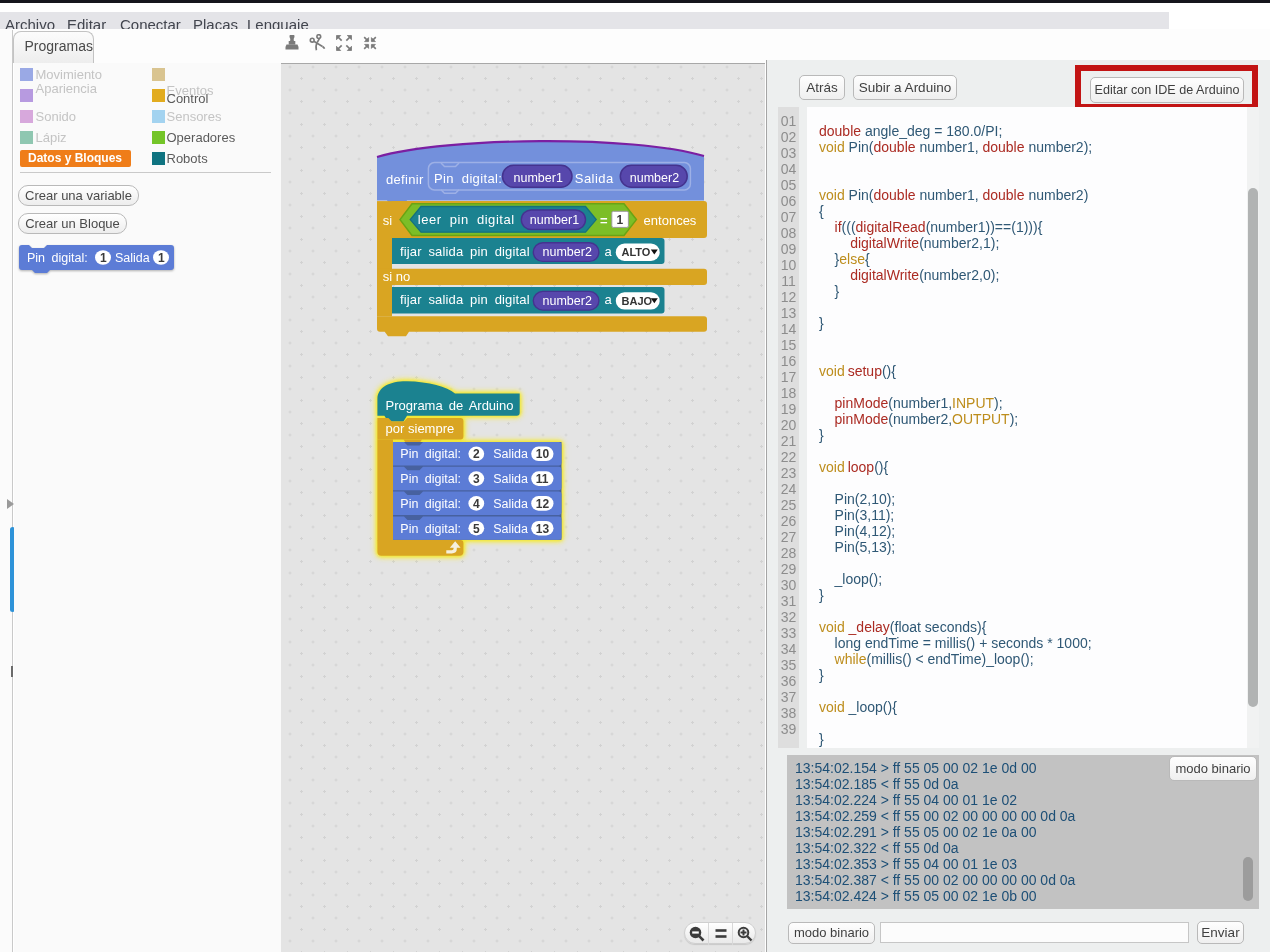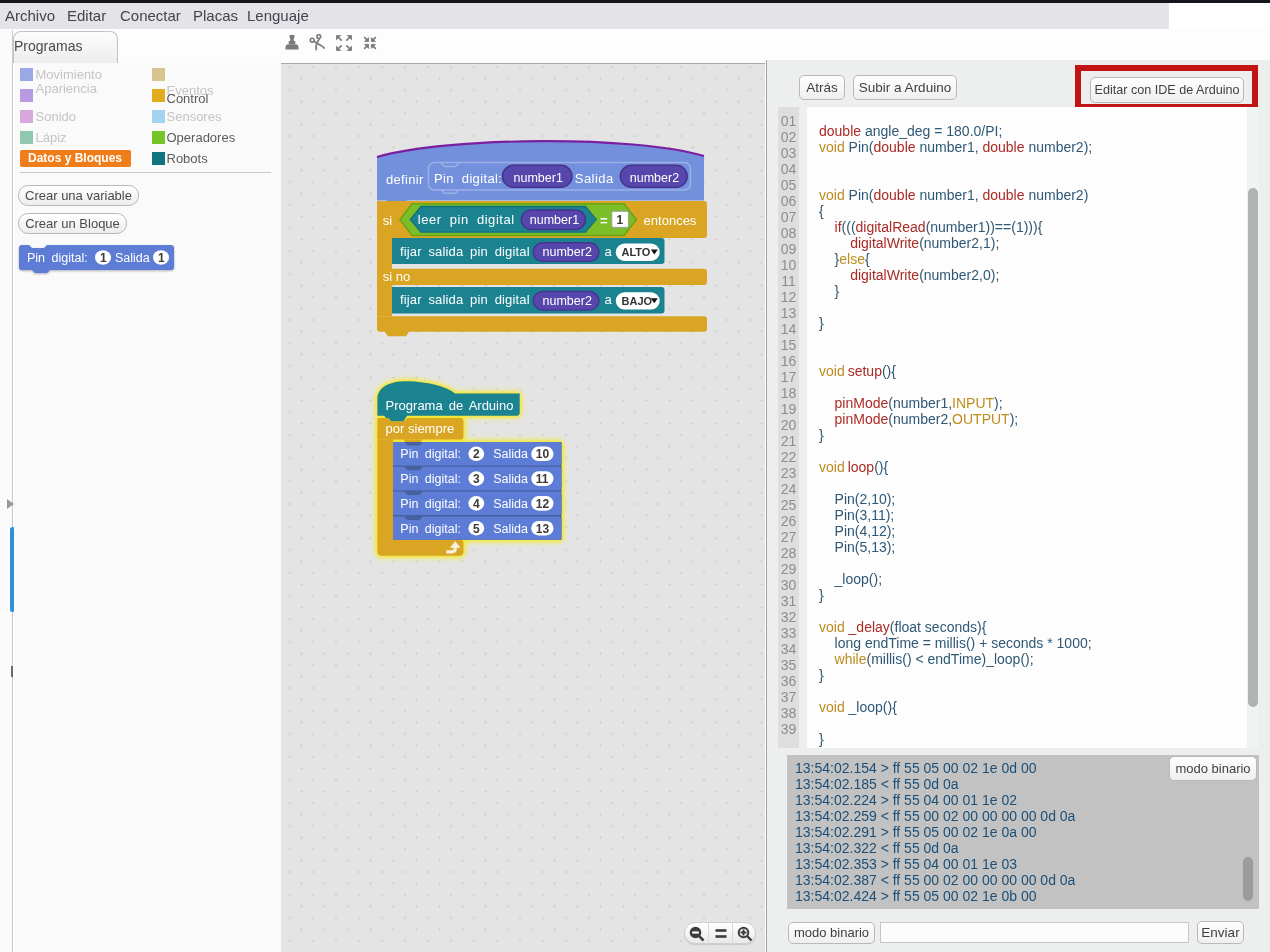--- a/index.html
+++ b/index.html
@@ -1,20 +1,20 @@
 <!DOCTYPE html>
 <html><head><meta charset="utf-8"><style>
 *{margin:0;padding:0;box-sizing:border-box}
 html,body{width:1270px;height:952px;overflow:hidden;background:#fff}
 body{font-family:"Liberation Sans",sans-serif;position:relative}
 #topstrip{position:absolute;left:0;top:0;width:1270px;height:3px;background:#15151d}
-#menubar{position:absolute;left:0;top:3px;width:1169px;height:26px;background:#e4e4e8}
+#menubar{position:absolute;left:0;top:12px;width:1169px;height:26px;background:#e4e4e8}
 #menubar span{position:absolute;top:4px;font-size:15px;color:#42454e}
 #tabrow{position:absolute;left:0;top:29px;width:1270px;height:34px;background:#fdfdfd}
-#tab{position:absolute;left:13px;top:2px;width:105px;height:32px;border:1px solid #c3c3c3;border-bottom:none;border-radius:8px 8px 0 0;background:linear-gradient(#fcfcfc,#ededed);font-size:14px;color:#4a4a4a;text-align:left;line-height:29px}
+#tab{position:absolute;left:13px;top:2px;width:81px;height:32px;border:1px solid #c3c3c3;border-bottom:none;border-radius:8px 8px 0 0;background:linear-gradient(#fcfcfc,#ededed);font-size:14px;color:#4a4a4a;text-align:right;line-height:29px}
 .funnel{position:absolute;left:3px;top:1px;width:8px;height:10px}
 #leftstrip{position:absolute;left:0;top:30px;width:13px;height:922px;background:#fbfbfb;border-right:1px solid #c9c9c9}
 #bluebar{position:absolute;left:10px;top:527px;width:5px;height:85px;background:#2d92d8;border-radius:3px}
 #ltri{position:absolute;left:7px;top:499px;width:0;height:0;border-left:7px solid #9a9a9a;border-top:5px solid transparent;border-bottom:5px solid transparent}
 #ltick{position:absolute;left:11px;top:666px;width:2px;height:11px;background:#6a6a6a}
 #palette{position:absolute;left:14px;top:63px;width:267px;height:889px;background:#fafafa}
 .cat{position:absolute;font-size:13px}
 .sq{position:absolute;width:13px;height:13px}
 .cat.dim{color:#c4c4c4}
 .cat.on{color:#5b5b5b}

